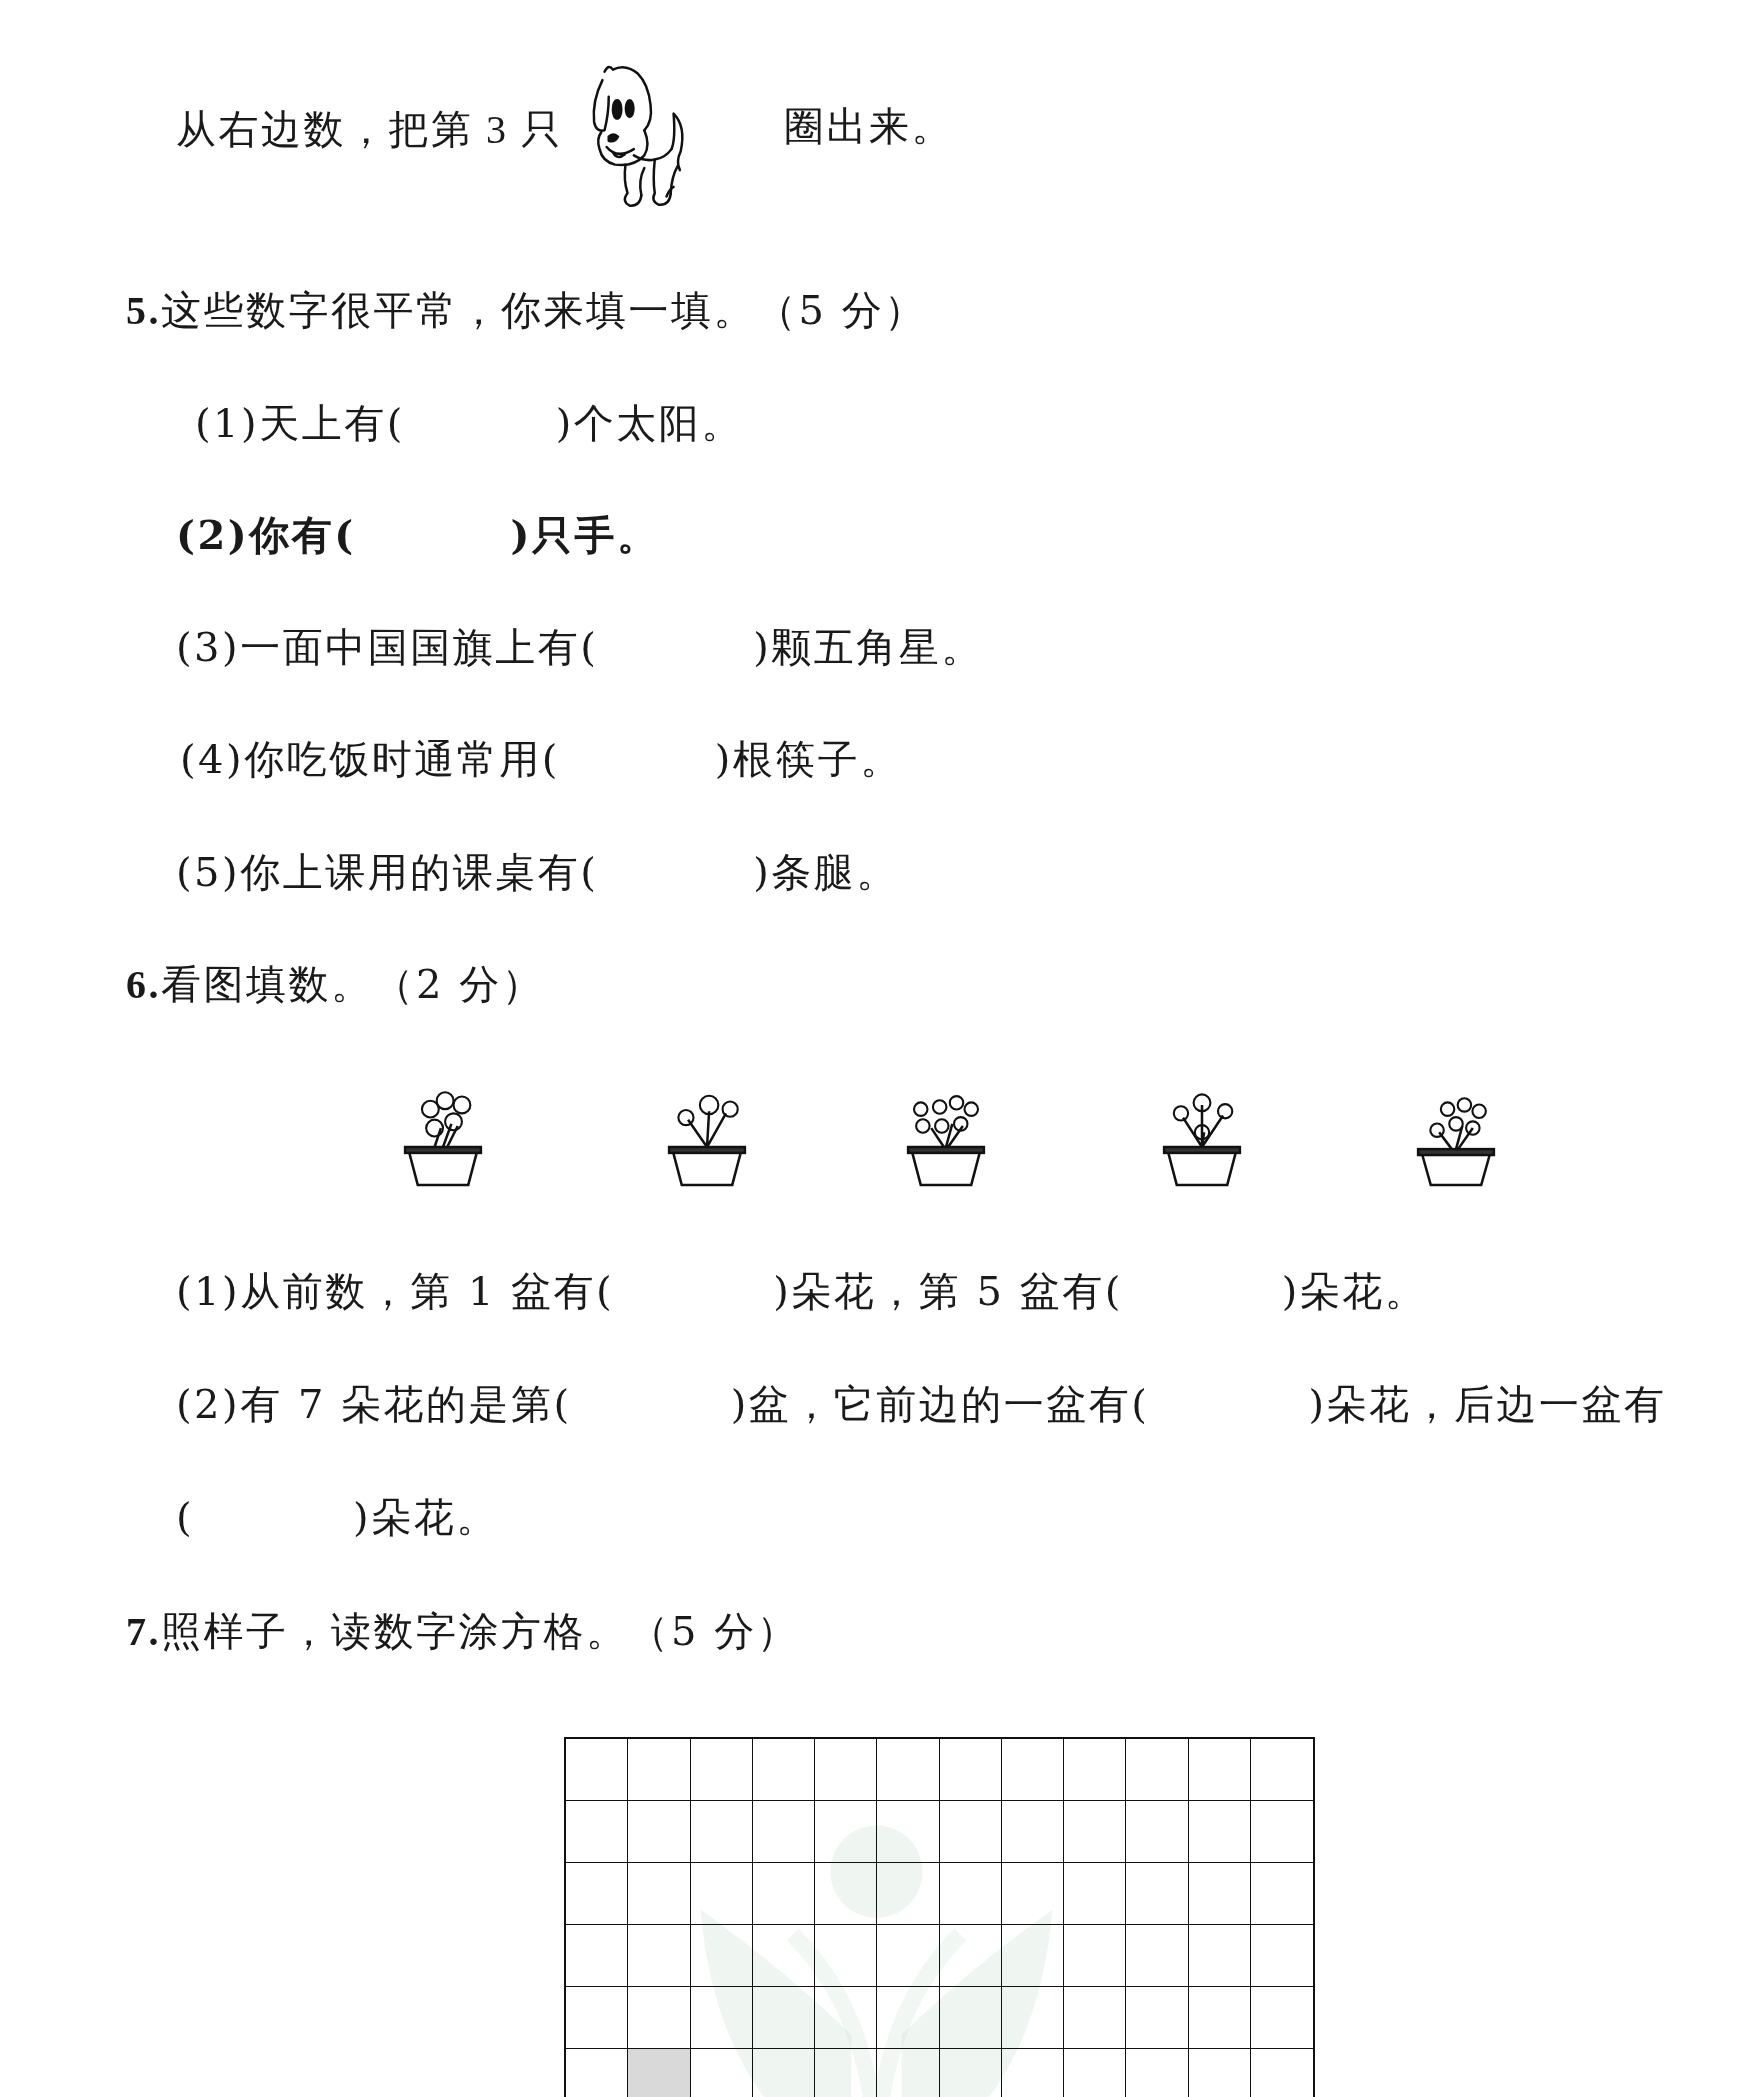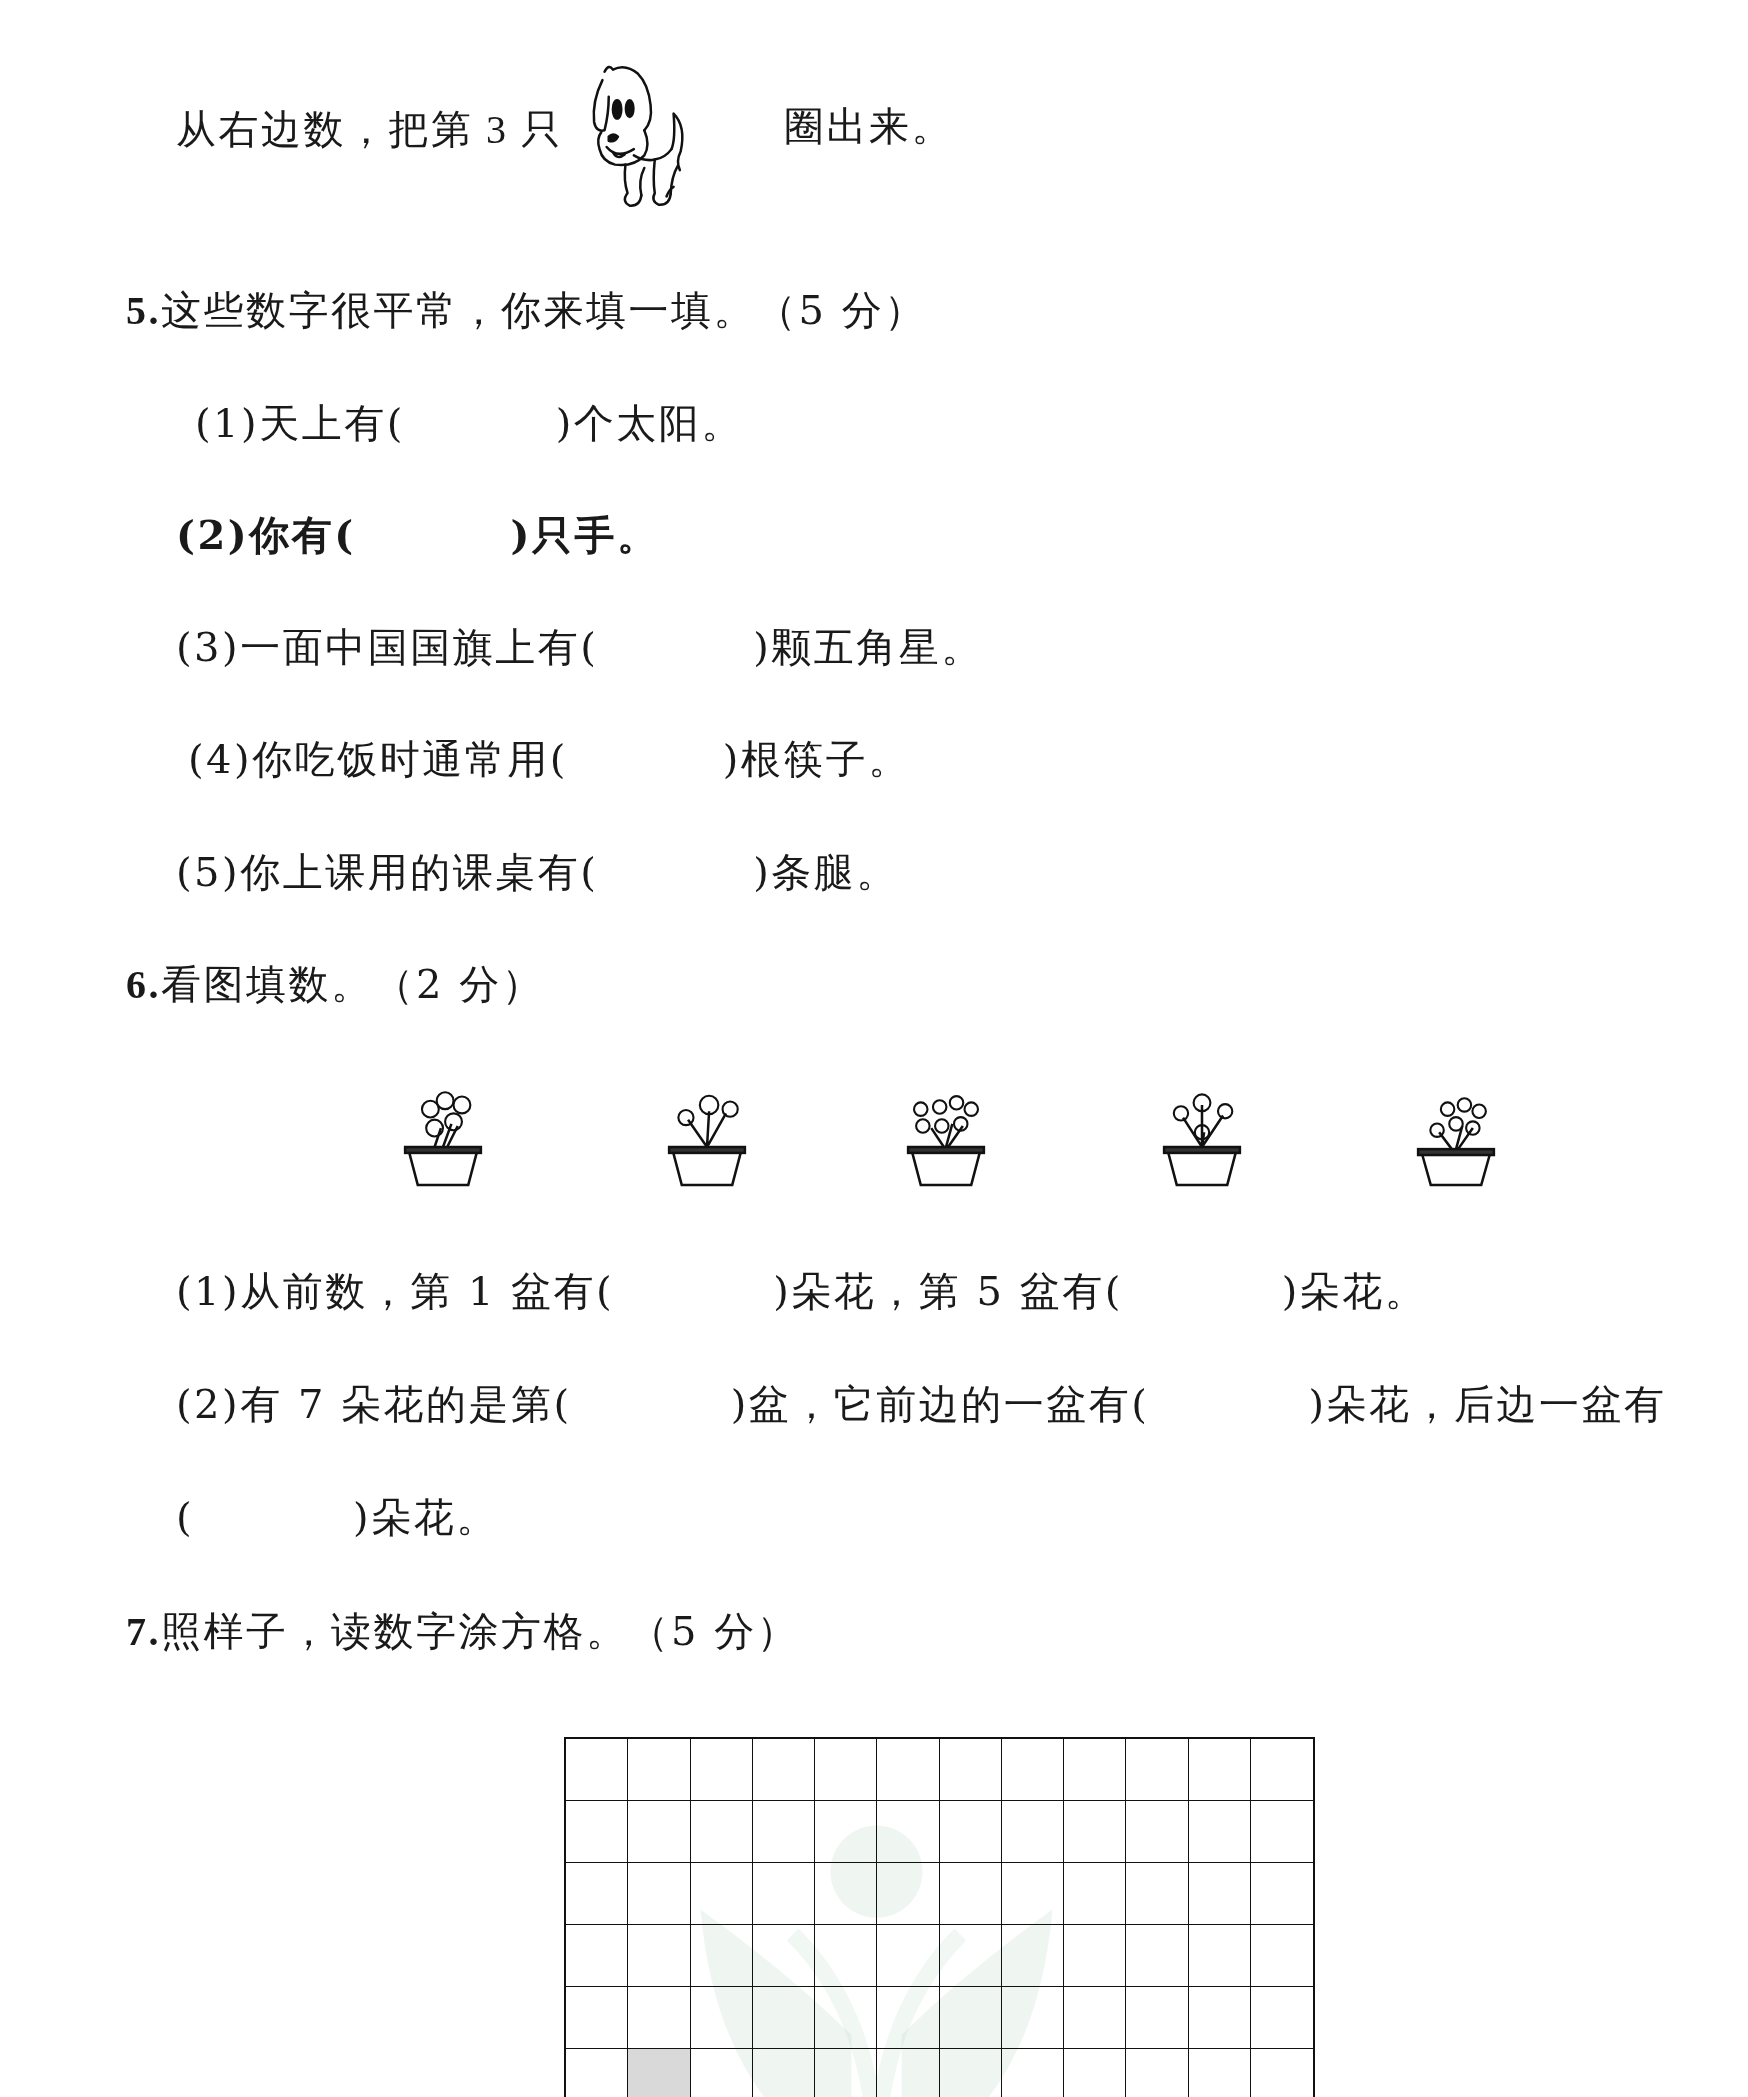--- a/index.html
+++ b/index.html
@@ -57,21 +57,21 @@
 
 <div class="abs txt" style="left:176px; top:403px;margin-left:19px;">
   <span>(1)天上有(</span><span class="blank" style="width:151px;"></span><span>)个太阳。</span>
 </div>
 <div class="abs txt" style="left:176px; top:515px;font-weight:bold;">
   <span>(2)你有(</span><span class="blank" style="width:155px;"></span><span>)只手。</span>
 </div>
 <div class="abs txt" style="left:176px; top:627px;">
   <span>(3)一面中国国旗上有(</span><span class="blank" style="width:155px;"></span><span>)颗五角星。</span>
 </div>
-<div class="abs txt" style="left:188px; top:739px;">
+<div class="abs txt" style="left:180px; top:739px;">
   <span>(4)你吃饭时通常用(</span><span class="blank" style="width:155px;"></span><span>)根筷子。</span>
 </div>
 <div class="abs txt" style="left:176px; top:852px;text-align:center;">
   <span>(5)你上课用的课桌有(</span><span class="blank" style="width:155px;"></span><span>)条腿。</span>
 </div>
 
 <div class="abs txt" style="left:126px; top:964px;">
   <span class="qnum">6.</span><span>看图填数。（2 分）</span>
 </div>
 

